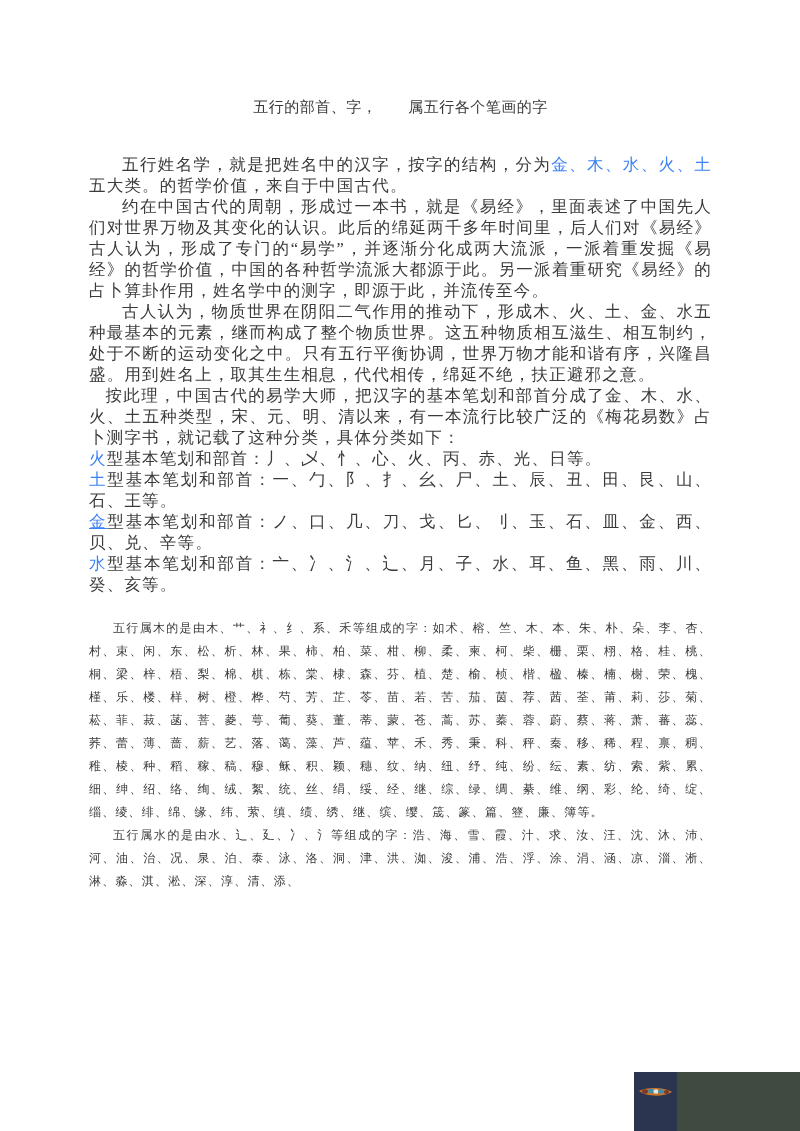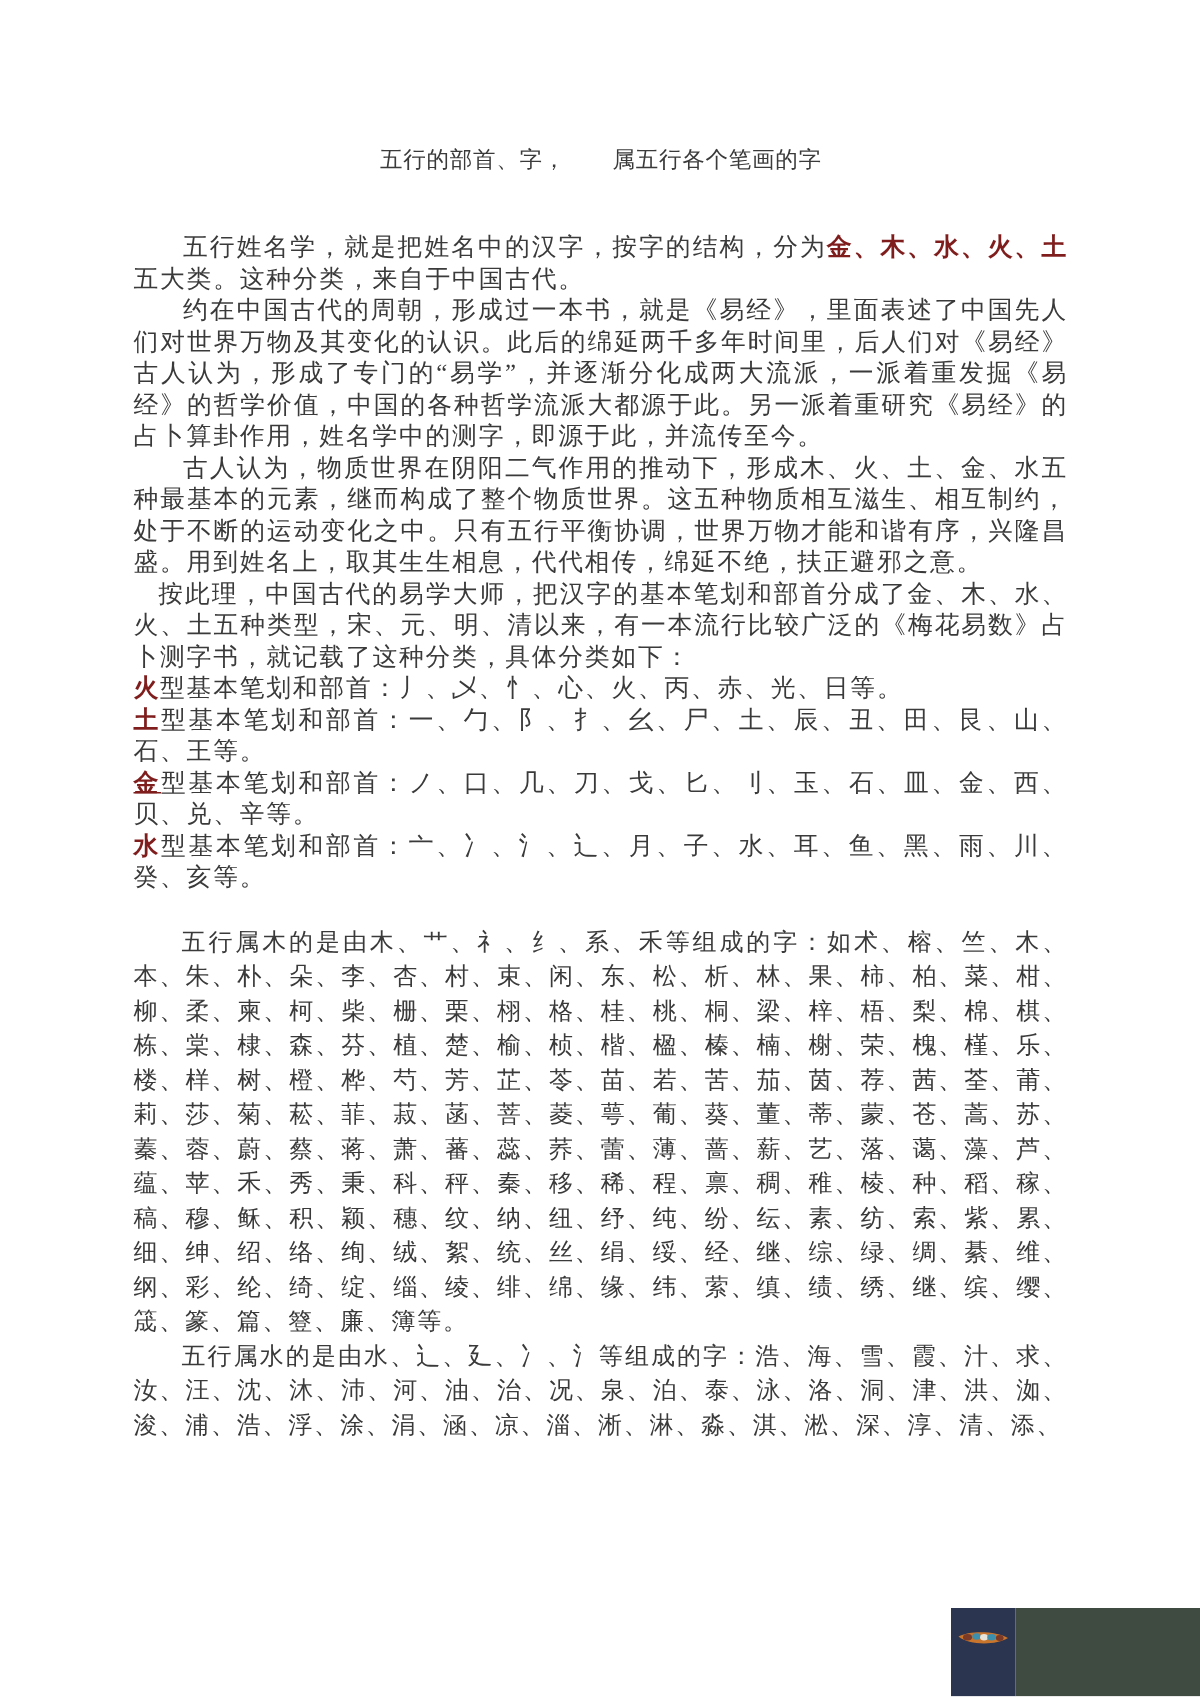--- a/index.html
+++ b/index.html
@@ -10,39 +10,39 @@
   }
   .doc{position:absolute;left:89px;top:0;width:623px;}
   .title{
     margin:97px 0 36px 0;text-align:center;font-size:15px;line-height:21px;
     letter-spacing:0.5px;white-space:pre-wrap;
   }
   p{margin:0;font-size:16.5px;line-height:21px;letter-spacing:1.2px;
     text-align:justify;text-align-last:left;}
   .indent2{text-indent:2em;}
   .indent1{text-indent:1em;}
-  b{font-weight:bold;color:#7f1d1d;}
+  b{font-weight:normal;color:#3b82f6;}
   .u{text-decoration:underline;}
-  .charlist{font-size:16px;line-height:23px;}
+  .charlist{font-size:12px;line-height:23px;}
   .gap-top{margin-top:22px;}
   
   .overlay{position:absolute;right:0;bottom:0;width:166px;height:59px;display:flex;}
   .overlay-left{width:43px;background:#2c3550;position:relative;}
   .overlay-right{flex:1;background:#3f4a41;}
   .overlay-left svg{position:absolute;left:4px;top:13px;}
 </style>
 </head>
 <body>
 
 <div class="screen">
   <div class="doc">
 
     <div class="title">五行的部首、字，　　属五行各个笔画的字</div>
 
-    <p class="indent2"><span>五行姓名学，就是把姓名中的汉字，按字的结构，分为</span><b>金、木、水、火、土</b><span>五大类。这种分类，来自于中国古代。</span></p>
+    <p class="indent2"><span>五行姓名学，就是把姓名中的汉字，按字的结构，分为</span><b>金、木、水、火、土</b><span>五大类。的哲学价值，来自于中国古代。</span></p>
 
     <p class="indent2">约在中国古代的周朝，形成过一本书，就是《易经》，里面表述了中国先人们对世界万物及其变化的认识。此后的绵延两千多年时间里，后人们对《易经》古人认为，形成了专门的“易学”，并逐渐分化成两大流派，一派着重发掘《易经》的哲学价值，中国的各种哲学流派大都源于此。另一派着重研究《易经》的占卜算卦作用，姓名学中的测字，即源于此，并流传至今。</p>
 
     <p class="indent2">古人认为，物质世界在阴阳二气作用的推动下，形成木、火、土、金、水五种最基本的元素，继而构成了整个物质世界。这五种物质相互滋生、相互制约，处于不断的运动变化之中。只有五行平衡协调，世界万物才能和谐有序，兴隆昌盛。用到姓名上，取其生生相息，代代相传，绵延不绝，扶正避邪之意。</p>
 
     <p class="indent1">按此理，中国古代的易学大师，把汉字的基本笔划和部首分成了金、木、水、火、土五种类型，宋、元、明、清以来，有一本流行比较广泛的《梅花易数》占卜测字书，就记载了这种分类，具体分类如下：</p>
 
 
     <p><b>火</b><span>型基本笔划和部首：丿、乄、忄、心、火、丙、赤、光、日等。</span></p>
 

